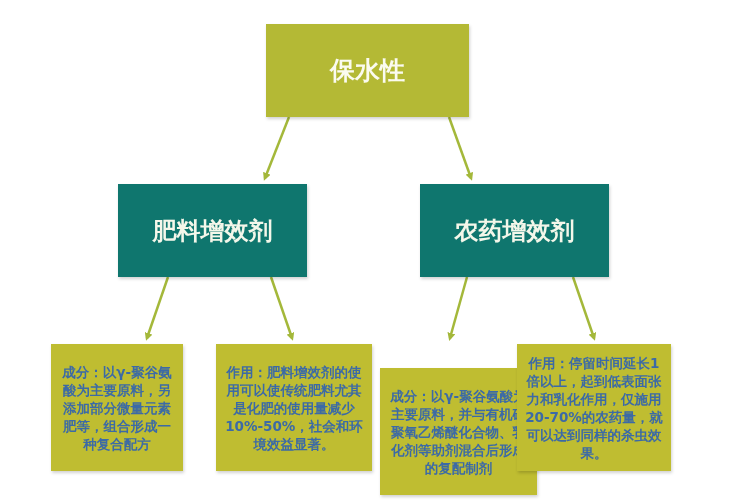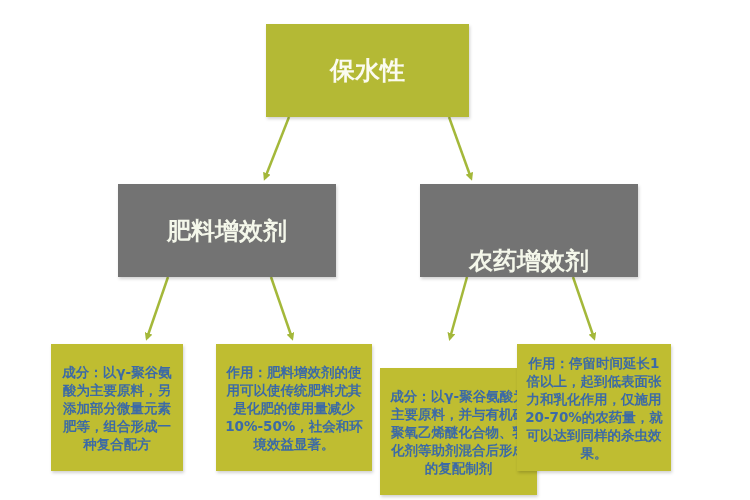--- a/index.html
+++ b/index.html
@@ -7,21 +7,21 @@
     width: 750px; height: 500px; background: #ffffff; position: relative; overflow: hidden;
     font-family: "DejaVu Sans", sans-serif;
   }
   .box { position: absolute; box-sizing: border-box; display: flex; align-items: center; justify-content: center; text-align: center; }
   .top-box {
     left: 266px; top: 24px; width: 203px; height: 93px; background: #b4b935;
     color: #fbfbf0; font-size: 25px; line-height: 31px; font-weight: bold; flex-direction: column;
     box-shadow: 1px 2px 3px rgba(0,0,0,0.18);
   }
   .mid-box {
-    top: 184px; width: 218px; height: 93px; background: #737373;
+    top: 184px; width: 189px; height: 93px; background: #0f766e;
     color: #f4f7ea; font-size: 24px; font-weight: bold;
     box-shadow: 1px 2px 3px rgba(0,0,0,0.18);
   }
   .leaf-box {
     top: 344px; height: 127px; background: #bfbd31;
     color: #3c6aa6; font-size: 13.5px; line-height: 18px; font-weight: bold;
     padding: 6px 8px; box-shadow: 1px 2px 3px rgba(0,0,0,0.18);
   }
   svg.connectors { position: absolute; left: 0; top: 0; }
 </style>
@@ -44,21 +44,21 @@
   </g>
 </svg>
 
 <div class="box top-box">
   <div>保水性</div>
 </div>
 
 <div class="box mid-box" style="left:118px;">
   <span>肥料增效剂</span>
 </div>
-<div class="box mid-box" style="left:420px;align-items:flex-end;">
+<div class="box mid-box" style="left:420px;">
   <span>农药增效剂</span>
 </div>
 
 <div class="box leaf-box" style="left:51px; width:132px;">
   <span>成分：以γ-聚谷氨酸为主要原料，另添加部分微量元素肥等，组合形成一种复合配方</span>
 </div>
 <div class="box leaf-box" style="left:216px; width:156px;align-items:center;">
   <span>作用：肥料增效剂的使用可以使传统肥料尤其是化肥的使用量减少10%-50%，社会和环境效益显著。</span>
 </div>
 <div class="box leaf-box" style="left:380px; width:157px;margin-top:24px;">

